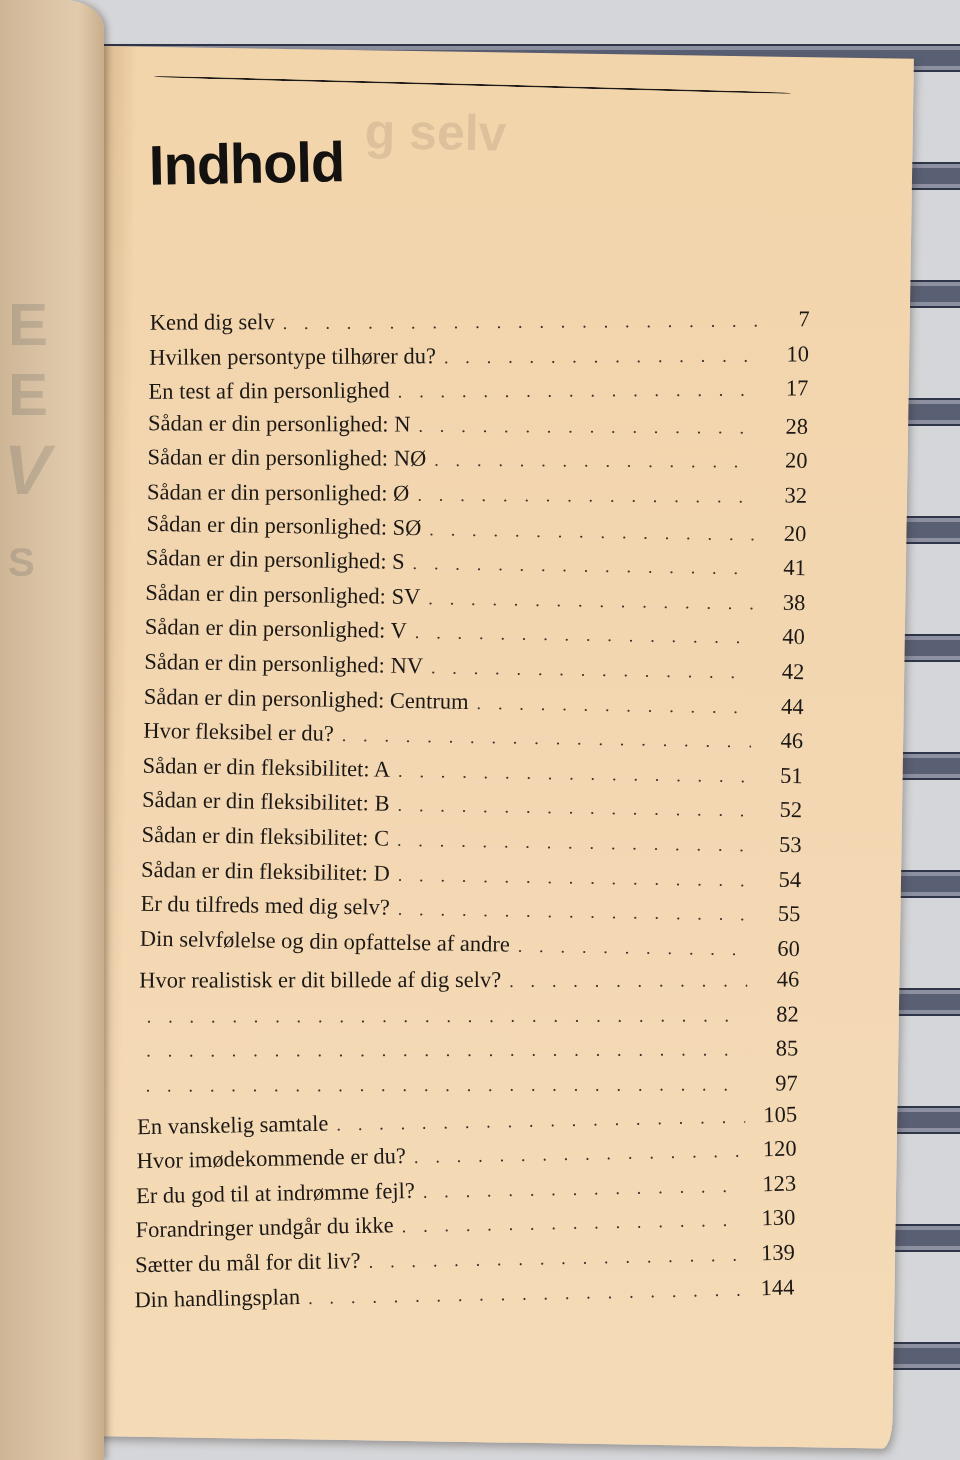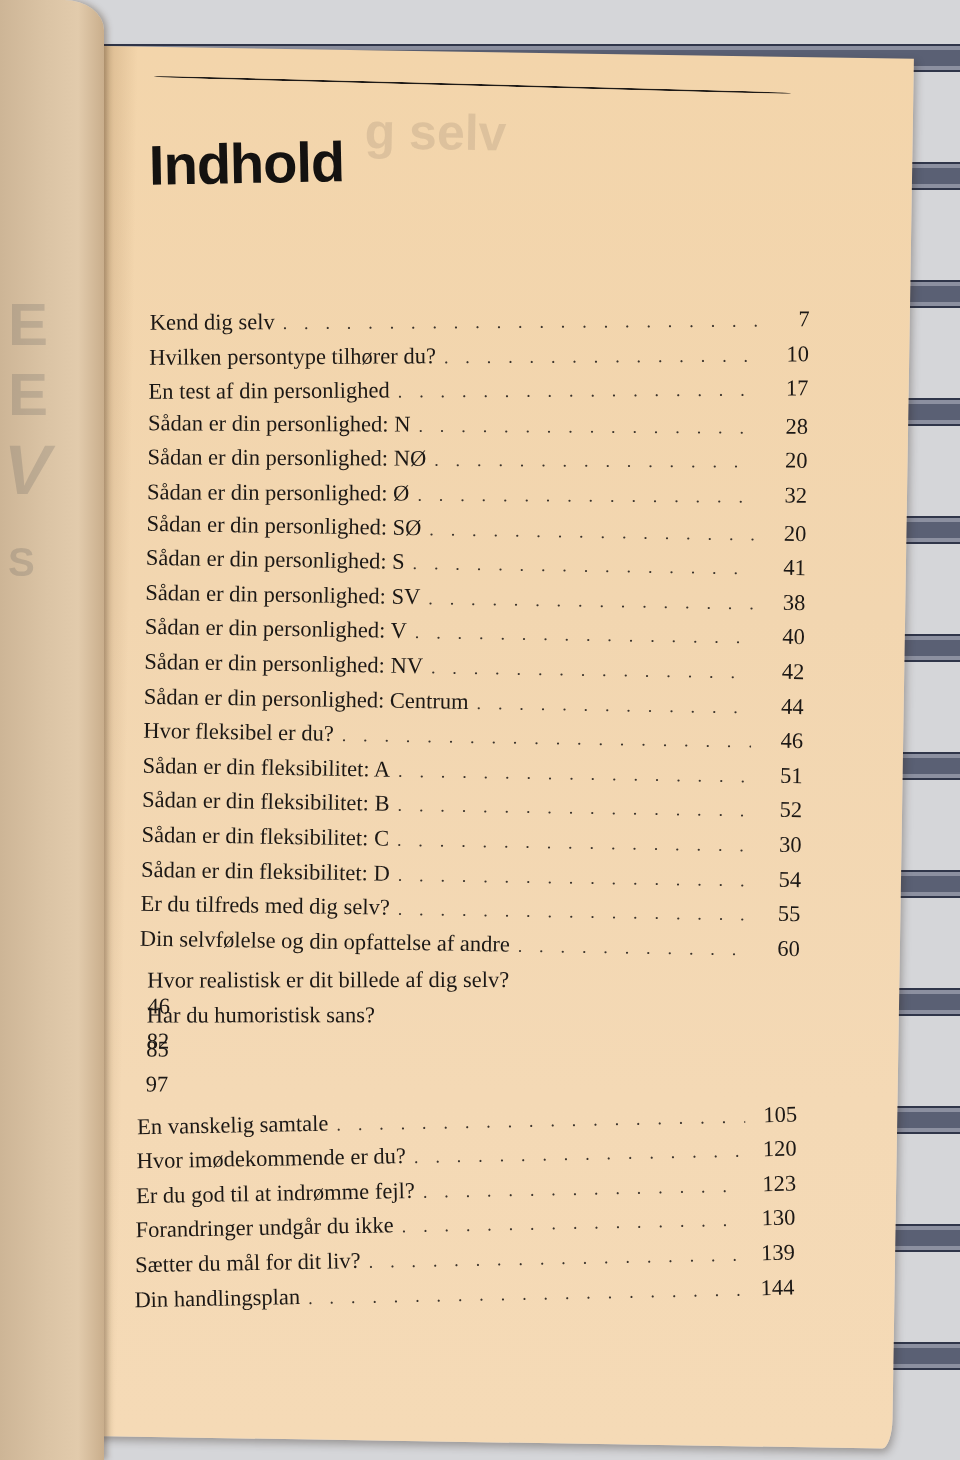--- a/index.html
+++ b/index.html
@@ -134,21 +134,21 @@
       content: ". . . . . . . . . . . . . . . . . . . . . . . . . . . . . . . . . . . . . . . . . . . . . . . . . . . . . . .";
     }
     .toc-page {
       flex: 0 0 42px;
       text-align: right;
     }
     
     .toc-row.skew-a { transform: rotate(-1.2deg); }
     .toc-row.skew-b { transform: rotate(-0.6deg); }
     .toc-row.skew-c { transform: rotate(0deg); }
-    .toc-row.skew-d { transform: rotate(-1deg) translateY(2px); flex-direction: column; }
+    .toc-row.skew-d { transform: rotate(-1deg) translateY(2px); }
     .toc-row.skew-e { transform: rotate(-2deg) translateY(4px); }
   </style>
 </head>
 <body>
 
 <div class="left-page">
   <span class="ghost" style="left:8px; top:290px; font-size:60px;">E</span>
   <span class="ghost" style="left:8px; top:360px; font-size:60px;">E</span>
   <span class="ghost" style="left:4px; top:430px; font-size:70px; transform:skewX(-12deg);">V</span>
   <span class="ghost" style="left:8px; top:540px; font-size:40px;">S</span>
@@ -231,21 +231,21 @@
         <span class="toc-page">51</span>
       </li>
       <li class="toc-row skew-c">
         <span class="toc-title">Sådan er din fleksibilitet: B</span>
         <span class="toc-leader"></span>
         <span class="toc-page">52</span>
       </li>
       <li class="toc-row skew-c">
         <span class="toc-title">Sådan er din fleksibilitet: C</span>
         <span class="toc-leader"></span>
-        <span class="toc-page">30</span>
+        <span class="toc-page">53</span>
       </li>
       <li class="toc-row skew-c">
         <span class="toc-title">Sådan er din fleksibilitet: D</span>
         <span class="toc-leader"></span>
         <span class="toc-page">54</span>
       </li>
       <li class="toc-row skew-c">
         <span class="toc-title">Er du tilfreds med dig selv?</span>
         <span class="toc-leader"></span>
         <span class="toc-page">55</span>
@@ -254,21 +254,20 @@
         <span class="toc-title">Din selvfølelse og din opfattelse af andre</span>
         <span class="toc-leader"></span>
         <span class="toc-page">60</span>
       </li>
       <li class="toc-row skew-d">
         <span class="toc-title">Hvor realistisk er dit billede af dig selv?</span>
         <span class="toc-leader"></span>
         <span class="toc-page">46</span>
       </li>
       <li class="toc-row skew-d">
-        <span class="toc-title">Har du humoristisk sans?</span>
         <span class="toc-leader"></span>
         <span class="toc-page">82</span>
       </li>
       <li class="toc-row skew-d">
         <span class="toc-leader"></span>
         <span class="toc-page">85</span>
       </li>
       <li class="toc-row skew-d">
         <span class="toc-leader"></span>
         <span class="toc-page">97</span>

